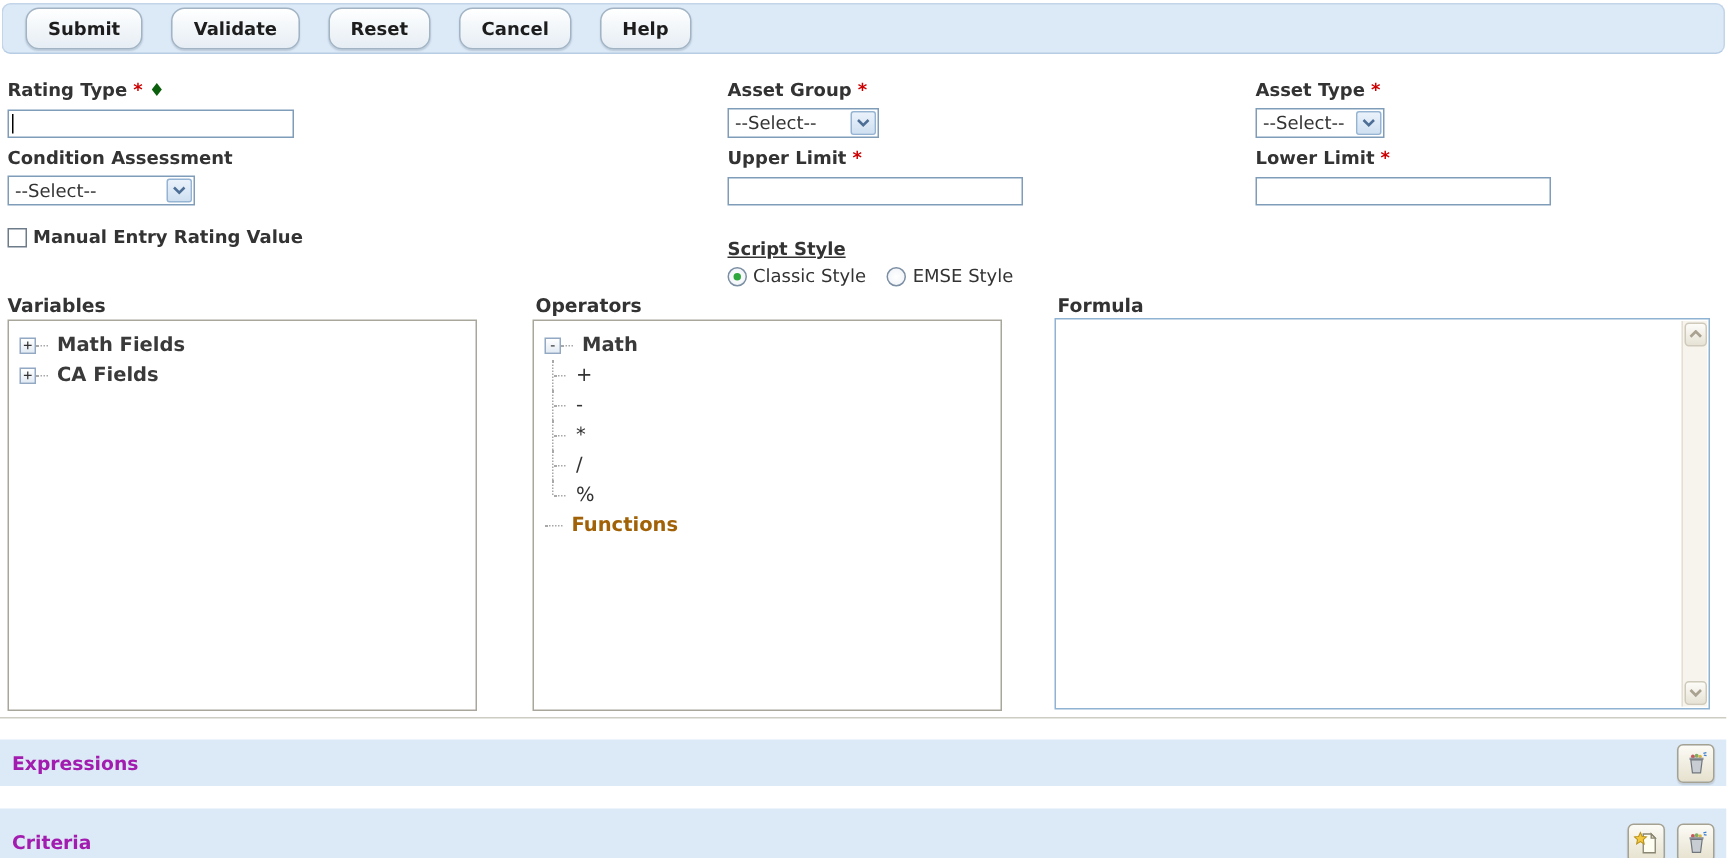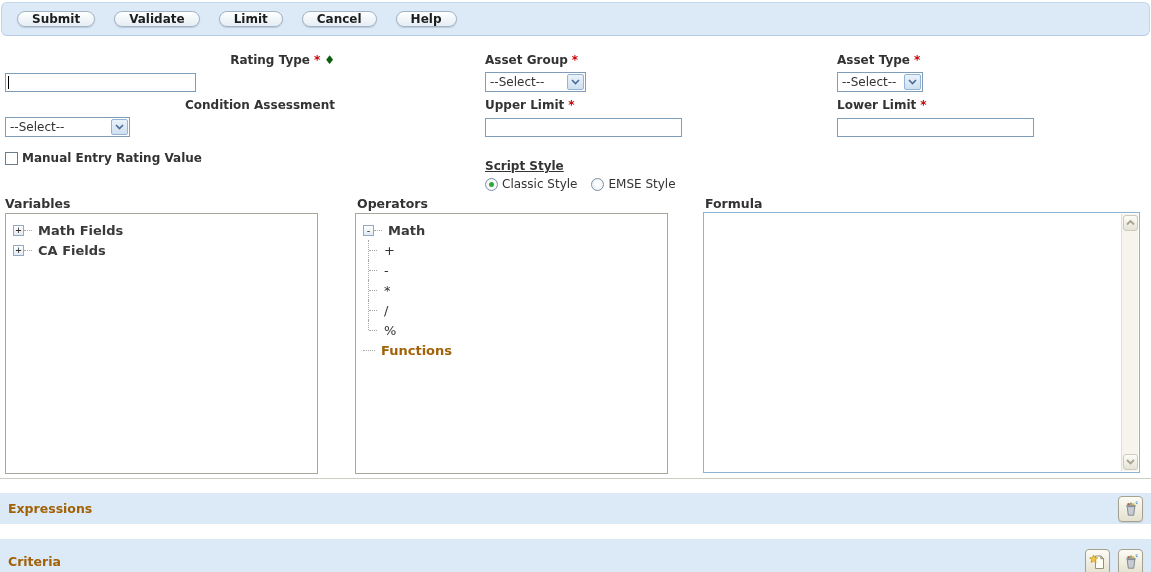--- a/index.html
+++ b/index.html
@@ -4,28 +4,28 @@
 <style>
   * { margin:0; padding:0; box-sizing:border-box; }
   html,body { width:1151px; height:572px; background:#fff; overflow:hidden;
     font-family:"DejaVu Sans","Liberation Sans",sans-serif; }
   .stage { position:relative; width:1151px; height:572px; background:#fff; }
 
   
   .toolbar { position:absolute; top:2px; left:1px; right:1px; height:34px;
     background:#dce9f7; border:1px solid #c3d5e9; border-bottom:1px solid #b6cde3;
     border-radius:6px; display:flex; align-items:center; padding-left:15px; gap:19px; }
-  .btn { height:16px; padding:0 14px; display:inline-flex; align-items:center;
+  .btn { height:28px; padding:0 14px; display:inline-flex; align-items:center;
     background:linear-gradient(#ffffff,#f3f7fa 45%,#e6edf4);
     border:1px solid #a2b4c4; border-radius:9px; box-shadow:0 1px 1px rgba(90,110,130,.25);
     font-size:12px; font-weight:bold; color:#1d1d1d; cursor:pointer; white-space:nowrap; }
 
   
   .col { position:absolute; }
-  .col1 { left:5px;  top:53px; width:330px;text-align:right; }
+  .col1 { left:5px;  top:53px; width:330px; }
   .col2 { left:485px; top:53px; width:330px; }
   .col3 { left:837px; top:53px; width:310px; }
   .lbl { font-size:12px; font-weight:bold; color:#333; height:15px; line-height:15px; white-space:nowrap; }
   .req { color:#cc0000; margin-left:4px; font-weight:bold; }
   .diamond { color:#0c5f0c; margin-left:4px; font-size:12px; }
   .text-input { position:relative; height:19px; background:#fff; border:1px solid #7f9db9; margin-top:5px; }
   .caret { position:absolute; left:2px; top:2px; width:1px; height:13px; background:#000; }
   .sel { height:20px; border:1px solid #7f9db9; background:#fff; margin-top:4px;
     display:flex; align-items:center; justify-content:space-between;
     font-size:12px; color:#333; padding-left:4px; cursor:pointer; }
@@ -63,35 +63,35 @@
   .fscroll { position:absolute; top:1px; right:1px; bottom:1px; width:17px; background:#f6f4ec;
     border-left:1px solid #e3dfd2; display:flex; flex-direction:column; justify-content:space-between; }
   .fs-btn { width:15px; height:16px; margin:1px auto; border:1px solid #cfcabb; border-radius:3px;
     background:linear-gradient(#fdfcf8,#e6e2d5); display:flex; align-items:center; justify-content:center; cursor:pointer; }
 
   
   .divider { position:absolute; top:478px; left:0; right:0; height:1px; background:#cdcdc4; }
   .section-bar { position:absolute; left:0; right:0; background:#dce9f7; display:flex; align-items:center; }
   .bar-expressions { top:493px; height:31px; }
   .bar-criteria { top:539px; height:46px; border-bottom:1px solid #cfcfcf; }
-  .section-title { font-size:12.5px; font-weight:bold; color:#a16207; margin-left:8px; }
+  .section-title { font-size:12.5px; font-weight:bold; color:#a21caf; margin-left:8px; }
   .bar-actions { position:absolute; right:8px; top:50%; transform:translateY(-50%); display:flex; gap:8px; }
   .icon-btn { width:25px; height:26px; border:1px solid #a5a292; border-radius:4px;
     background:linear-gradient(#fcfbf5,#e6e1ce); display:flex; align-items:center; justify-content:center;
     cursor:pointer; box-shadow:0 1px 1px rgba(0,0,0,.12); }
 </style>
 </head>
 <body>
 
 <div class="stage">
 
   <div class="toolbar">
     <div class="btn">Submit</div>
     <div class="btn">Validate</div>
-    <div class="btn">Limit</div>
+    <div class="btn">Reset</div>
     <div class="btn">Cancel</div>
     <div class="btn">Help</div>
   </div>
 
   <div class="col col1">
     <div class="lbl">
       <span>Rating Type</span><span class="req">*</span><span class="diamond">♦</span>
     </div>
     <div class="text-input" style="width:191px;">
         <span class="caret"></span>

